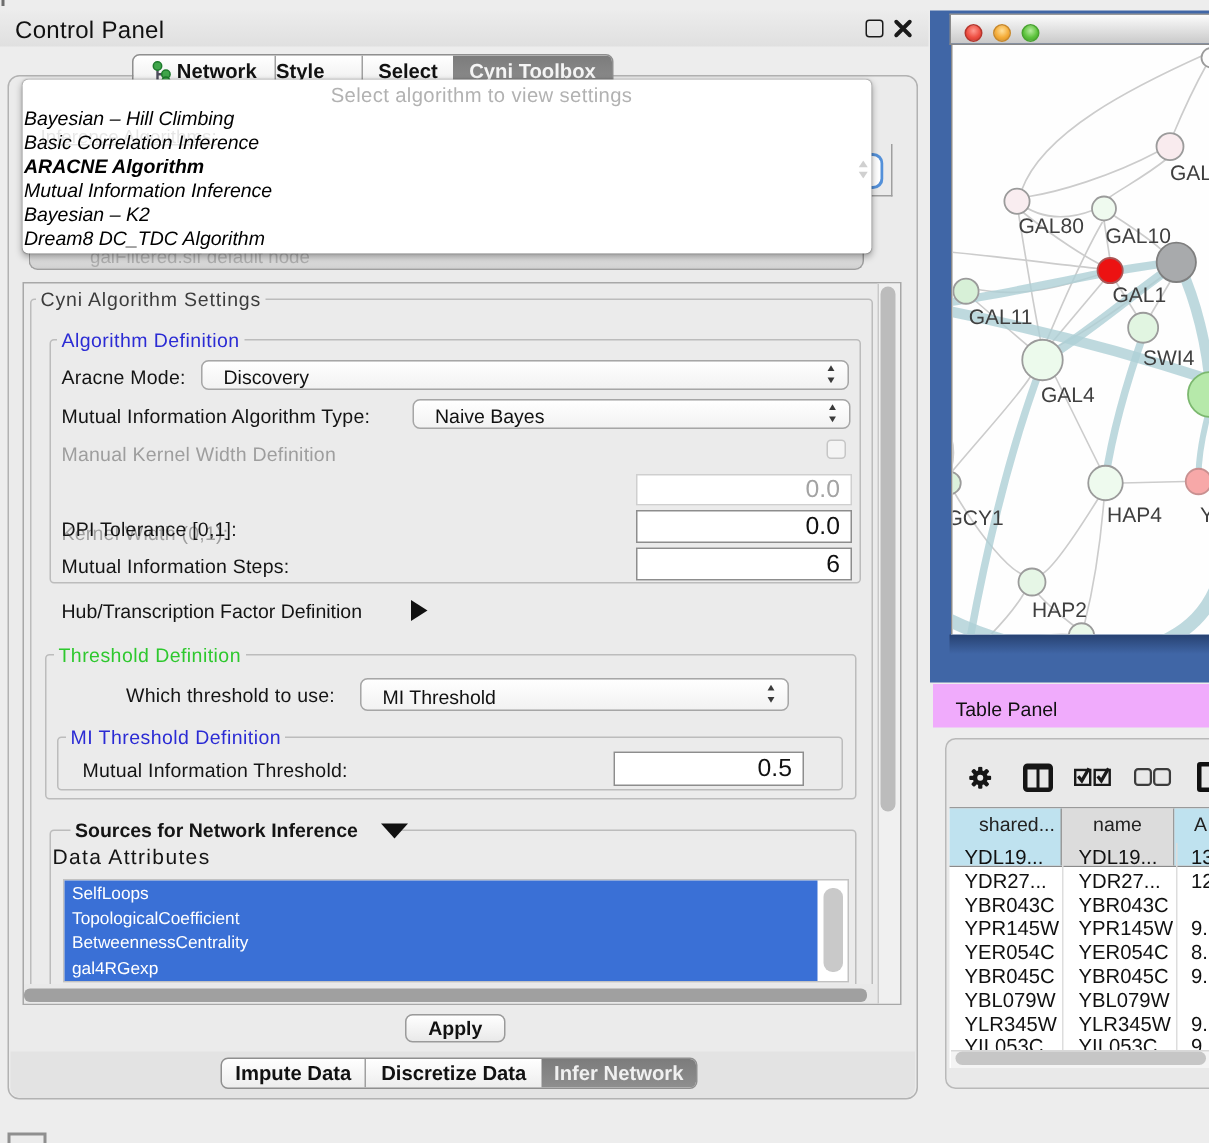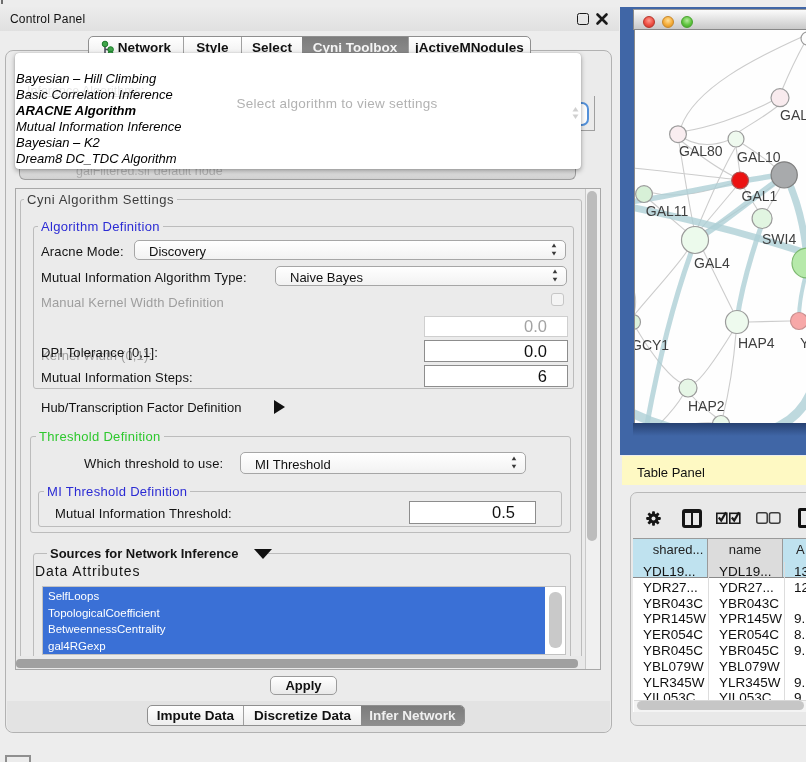--- a/index.html
+++ b/index.html
@@ -7,31 +7,31 @@
     font-family:"Liberation Sans", sans-serif; }
   .abs { position:absolute; }
   .lbl { position:absolute; font-size:13px; font-weight:normal; color:#141414; white-space:nowrap; letter-spacing:0.15px; }
   .dis { color:#9e9e9e;text-align:center; }
   .combo { position:absolute; background:linear-gradient(#ffffff,#f2f2f2); border:1px solid #a6a6a6;
     border-radius:5px; font-size:12px; color:#111; }
   .combo .tx { position:absolute; left:14px; top:3px; font-size:13px; }
   .arrows { position:absolute; right:7px; top:3px; width:7px; }
   .arrows svg { display:block; }
   .field { position:absolute; background:#fff; border:1px solid #8d8d8d; font-size:16.5px;
-    color:#111; text-align:right; padding-right:20px; }
+    color:#111; text-align:right; padding-right:7px; }
   .group { position:absolute; border:1px solid #bcbcbc; border-radius:3px; }
   .gtitle { position:absolute; font-size:13px; background:#ebebeb; padding:0 3px; white-space:nowrap; letter-spacing:0.3px; }
 </style>
 </head>
 <body>
 
 <div class="abs" style="left:1px;top:0;width:2px;height:4px;background:#6e6e6e;"></div>
 
 <div class="abs" style="left:0;top:7px;width:619px;height:24px;background:linear-gradient(#ececec,#e0e0e0);">
-  <div class="abs" style="left:10px;top:5px;font-size:12px;letter-spacing:0.2px;color:#111;">Control Panel</div>
+  <div class="abs" style="left:10px;top:5px;font-size:16px;letter-spacing:0.2px;color:#111;">Control Panel</div>
   <div class="abs" style="left:577px;top:6px;width:12px;height:12px;border:1.5px solid #1a1a1a;border-radius:2.5px;"></div>
   <svg class="abs" style="left:595px;top:5px;" width="14" height="14" viewBox="0 0 14 14">
     <path d="M2.5 2.5 L11.5 11.5 M11.5 2.5 L2.5 11.5" stroke="#1a1a1a" stroke-width="2.6" stroke-linecap="round"></path>
   </svg>
 </div>
 
 <div class="abs" style="left:5px;top:50px;width:607px;height:683px;background:#ebebeb;border:1px solid #b2b2b2;border-radius:8px;"></div>
 
 <div class="abs" style="left:620px;top:7px;width:186px;height:448px;background:#4066a6;"></div>
 
@@ -110,21 +110,21 @@
     <text x="127" y="213.5">SWI4</text>
     <text x="59" y="238">GAL4</text>
     <text x="-4" y="320">GCY1</text>
     <text x="103" y="318">HAP4</text>
     <text x="165" y="318">YE</text>
     <text x="53" y="381">HAP2</text>
   </g>
 </svg>
 </div>
 
-<div class="abs" style="left:622px;top:456px;width:184px;height:29px;background:#fef9c3;">
+<div class="abs" style="left:622px;top:456px;width:184px;height:29px;background:#f0abfc;">
   <div class="abs" style="left:15px;top:9px;font-size:13px;color:#111;">Table Panel</div>
 </div>
 
 <div class="abs" style="left:630px;top:492px;width:190px;height:234px;background:#e9e9e9;border:1px solid #b9b9b9;border-radius:7px;"></div>
 
 <svg class="abs" style="left:646px;top:511px;" width="15" height="15" viewBox="0 0 18 18">
   <g fill="#161616">
     <circle cx="9" cy="9" r="6"></circle>
     <g>
       <rect x="7.3" y="0.2" width="3.4" height="4" rx="1"></rect>
@@ -283,41 +283,40 @@
 <div class="abs" style="left:147px;top:705px;height:21px;display:flex;border:1px solid #8f8f8f;border-radius:5px;overflow:hidden;background:linear-gradient(#ffffff,#ededed);font-size:13.5px;font-weight:bold;color:#111;">
   <div style="width:96px;text-align:center;line-height:19px;border-right:1px solid #a0a0a0;">Impute Data</div>
   <div style="width:117px;text-align:center;line-height:19px;">Discretize Data</div>
   <div style="width:103px;text-align:center;line-height:19px;background:linear-gradient(#7c7c7c,#8e8e8e);color:#f0f0f0;">Infer Network</div>
 </div>
 
 <div class="abs" style="left:5px;top:755px;width:26px;height:10px;border:2px solid #8f8f8f;background:#ececec;"></div>
 
 <div class="abs" style="left:19px;top:168px;width:557px;height:12px;background:linear-gradient(#ebebeb,#d0d0d0);border:1px solid #9f9f9f;border-top:none;border-radius:0 0 6px 6px;"></div>
 
-<div class="abs" style="left:76px;top:164px;font-size:12.5px;color:rgba(90,90,90,0.34);">galFiltered.sif  default node</div>
+<div class="abs" style="left:60px;top:164px;font-size:12.5px;color:rgba(90,90,90,0.34);">galFiltered.sif  default node</div>
 
 <div class="abs" style="left:576px;top:102px;width:13px;height:24px;border:2.5px solid #5390d9;border-left:none;border-radius:0 7px 7px 0;background:#fff;"></div>
 <div class="abs" style="left:594px;top:96px;width:1px;height:35px;background:#9f9f9f;"></div>
 <div class="abs" style="left:581px;top:130px;width:14px;height:1px;background:#9f9f9f;"></div>
 
 <div class="abs" style="left:88px;top:36px;height:23px;display:flex;border:1px solid #8f8f8f;border-radius:5px;overflow:hidden;background:linear-gradient(#ffffff,#ededed);font-size:13.5px;font-weight:bold;color:#111;">
   <div style="width:95px;text-align:center;line-height:21px;border-right:1px solid #a0a0a0;"><svg width="13" height="15" viewBox="0 0 13 15" style="vertical-align:-3px;margin-right:4px;">
         <path d="M4 5 V14 M4 9.5 H8 M4 14 H8" stroke="#4d4d5c" stroke-width="1.6" fill="none"></path>
         <circle cx="4" cy="4" r="2.8" fill="#3fa54a" stroke="#1d7a2c" stroke-width="1"></circle>
         <circle cx="9.6" cy="9.5" r="2.8" fill="#3fa54a" stroke="#1d7a2c" stroke-width="1"></circle>
         <circle cx="9.6" cy="14" r="2.6" fill="#3fa54a" stroke="#1d7a2c" stroke-width="1"></circle>
       </svg>Network</div>
-  <div style="width:58px;text-align:center;line-height:21px;border-right:1px solid #a0a0a0;">Style</div>
+  <div style="width:58px;line-height:21px;border-right:1px solid #a0a0a0;">Style</div>
   <div style="width:60px;text-align:center;line-height:21px;">Select</div>
   <div style="width:106px;text-align:center;line-height:21px;background:linear-gradient(#7c7c7c,#8e8e8e);color:#f5f5f5;">Cyni Toolbox</div>
-  <div style="width:122px;text-align:center;line-height:21px;border-left:1px solid #a0a0a0;">jActiveMNodules</div>
 </div>
 
 <div class="abs" style="left:15px;top:53px;width:566px;height:116px;background:#fff;border-radius:4px;box-shadow:0 2px 5px rgba(0,0,0,0.35), 0 0 1px rgba(0,0,0,0.3);"></div>
-<div class="abs" style="left:31px;top:56px;width:612px;text-align:center;font-size:13.5px;letter-spacing:0.25px;color:#b2b2b2;margin-top:40px;">Select algorithm to view settings</div>
+<div class="abs" style="left:15px;top:56px;width:612px;text-align:center;font-size:13.5px;letter-spacing:0.25px;color:#b2b2b2;">Select algorithm to view settings</div>
 <div class="abs" style="left:27px;top:84px;font-size:12.5px;color:rgba(0,0,0,0.10);text-decoration:underline;">Inference Algorithms:</div>
 <svg class="abs" style="left:572px;top:107px;" width="7" height="12" viewBox="0 0 7 12">
     <path d="M3.5 0 L6.5 4.5 H0.5 Z" fill="rgba(120,120,120,0.35)"></path>
     <path d="M3.5 12 L0.5 7.5 H6.5 Z" fill="rgba(120,120,120,0.35)"></path>
   </svg>
 <div class="abs" style="left:16px;top:71px;font-size:13px;color:#000;line-height:16px;font-style:italic;">
 Bayesian – Hill Climbing<br>
 Basic Correlation Inference<br>
 <b>ARACNE Algorithm</b><br>
 Mutual Information Inference<br>

